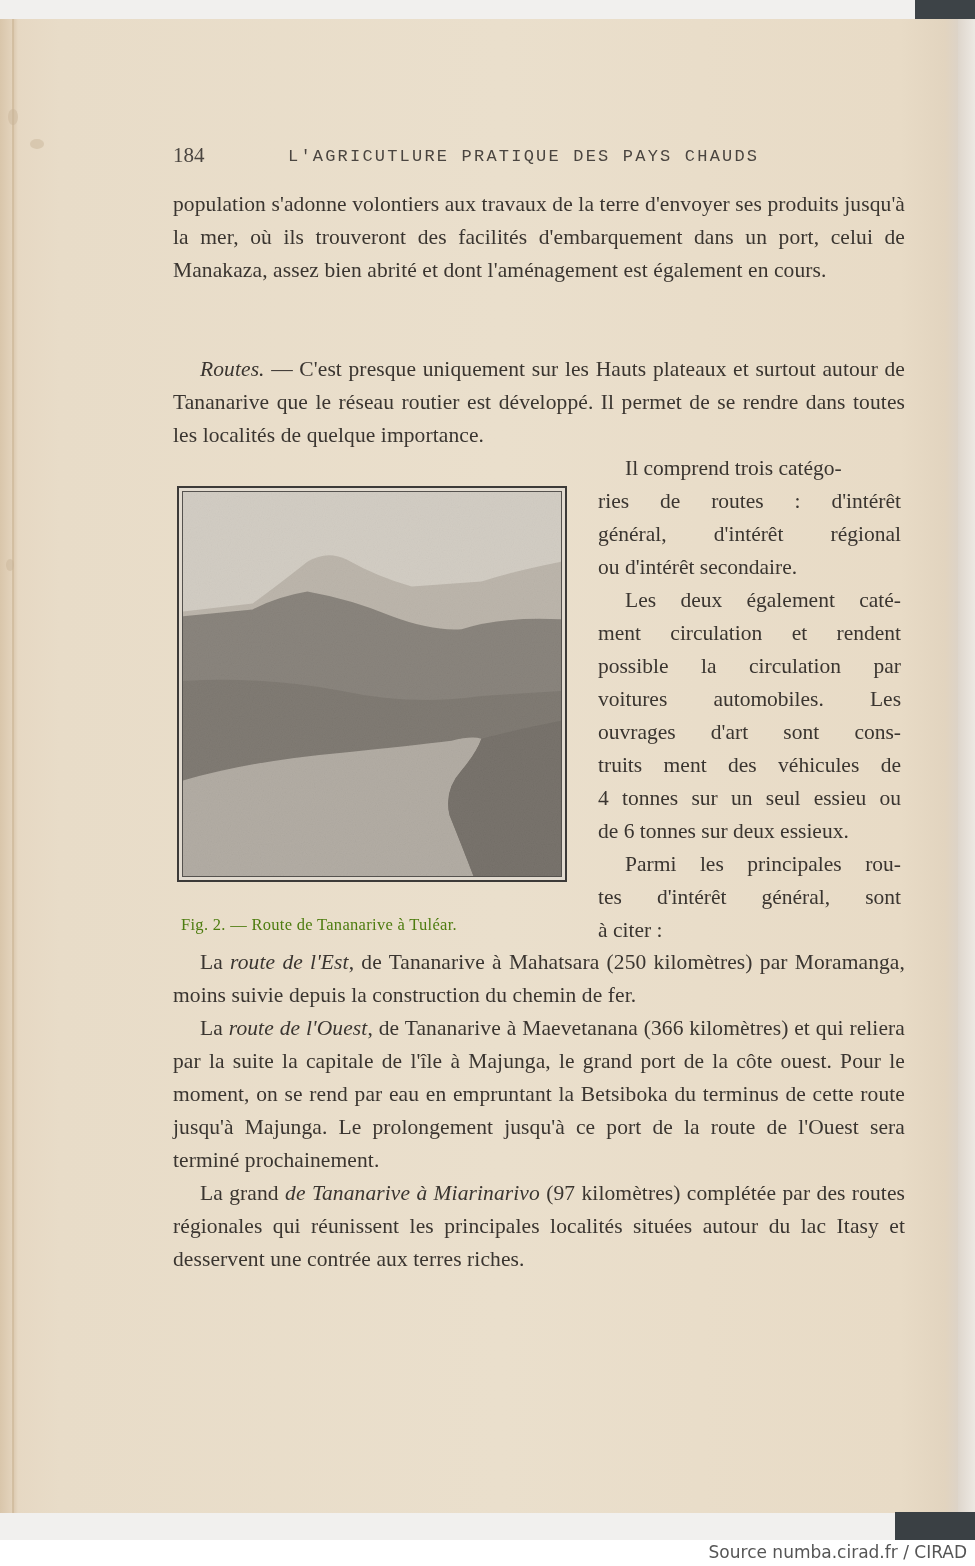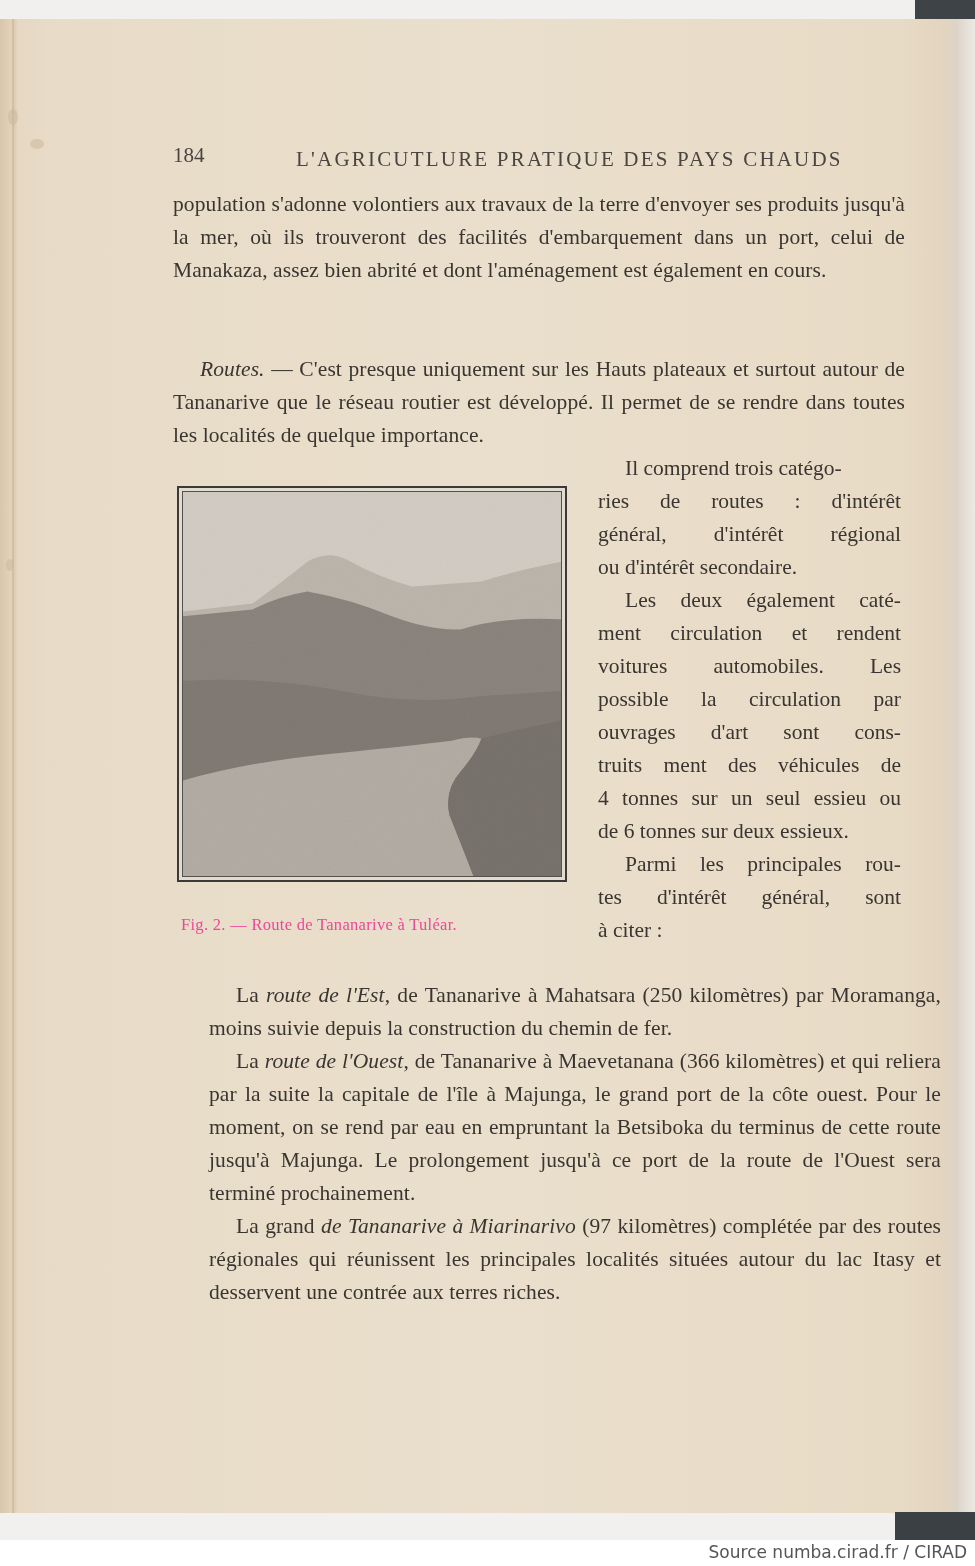--- a/index.html
+++ b/index.html
@@ -35,49 +35,49 @@
     .text-col {
       position: absolute; left: 173px; width: 732px; color: #3a3530;
       font-size: 21.5px; line-height: 33px; letter-spacing: 0.1px;
     }
     .running-head {
       position: absolute; top: 143px; left: 173px; width: 732px; height: 26px;
       color: #4a4540;
     }
     .page-number { position: absolute; left: 0; top: 0; font-size: 21px; }
     .head-title {
-      position: absolute; left: 123px; top: 4px; font-size: 21px;
-      letter-spacing: 2.2px; font-variant: small-caps; text-transform: uppercase;
+      position: absolute; left: 115px; top: 4px; font-size: 17px;
+      letter-spacing: 2.2px; font-variant: small-caps; text-transform: uppercase; font-family: Liberation Mono, monospace;
     }
     .para { margin: 0; text-align: justify; text-align-last: left; }
     .indent { text-indent: 27px; }
     .p1 { top: 188px; }
     .p2 { top: 353px; }
     .it { font-style: italic; }
     .figure {
       position: absolute; left: 177px; top: 486px; width: 390px; height: 396px;
       border: 2px solid #3c3a38; padding: 2px; box-sizing: border-box;
       background: #e2dbd0;
     }
     .figure-inner {
       position: absolute; left: 3px; top: 3px; right: 3px; bottom: 3px;
       border: 1px solid #55524e; overflow: hidden;
     }
     .figure svg { width: 100%; height: 100%; display: block; }
     .caption {
       position: absolute; left: 181px; top: 915px; font-size: 16.5px;
-      color: #ec4899; letter-spacing: 0.3px;
+      color: #4d7c0f; letter-spacing: 0.3px;
     }
     .side-col {
       position: absolute; left: 598px; top: 452px; width: 303px;
       color: #3a3530; font-size: 21.5px; line-height: 33px;
     }
     .side-col p { margin: 0; text-align: justify; text-align-last: justify; }
     .side-col p.last { text-align-last: left; }
-    .p3 { top: 979px; margin-left: 36px; }
+    .p3 { top: 946px; }
     .source {
       position: absolute; right: 8px; bottom: 4px;
       font-family: "DejaVu Sans", sans-serif; font-size: 17px; color: #555555; margin-top: 17px;
     }
     .stain { position: absolute; border-radius: 50%; background: #c9b69a; opacity: 0.5; }
   </style>
 </head>
 <body>
 
 <div class="scan"></div>
@@ -129,22 +129,22 @@
 
 <div class="caption">Fig. 2. — Route de Tananarive à Tuléar.</div>
 
 <div class="side-col">
   <p class="indent" style="text-indent:27px;text-align-last:left;">Il comprend trois catégo-</p>
   <p>ries de routes : d'intérêt</p>
   <p>général, d'intérêt régional</p>
   <p class="last">ou d'intérêt secondaire.</p>
   <p style="text-indent:27px;">Les deux également caté-</p>
   <p>ment circulation et rendent</p>
+  <p>possible la circulation par</p>
   <p>voitures automobiles. Les</p>
-  <p>possible la circulation par</p>
   <p>ouvrages d'art sont cons-</p>
   <p>truits ment des véhicules de</p>
   <p>4 tonnes sur un seul essieu ou</p>
   <p class="last">de 6 tonnes sur deux essieux.</p>
   <p style="text-indent:27px;">Parmi les principales rou-</p>
   <p>tes d'intérêt général, sont</p>
   <p class="last">à citer :</p>
 </div>
 
 <div class="text-col p3">

